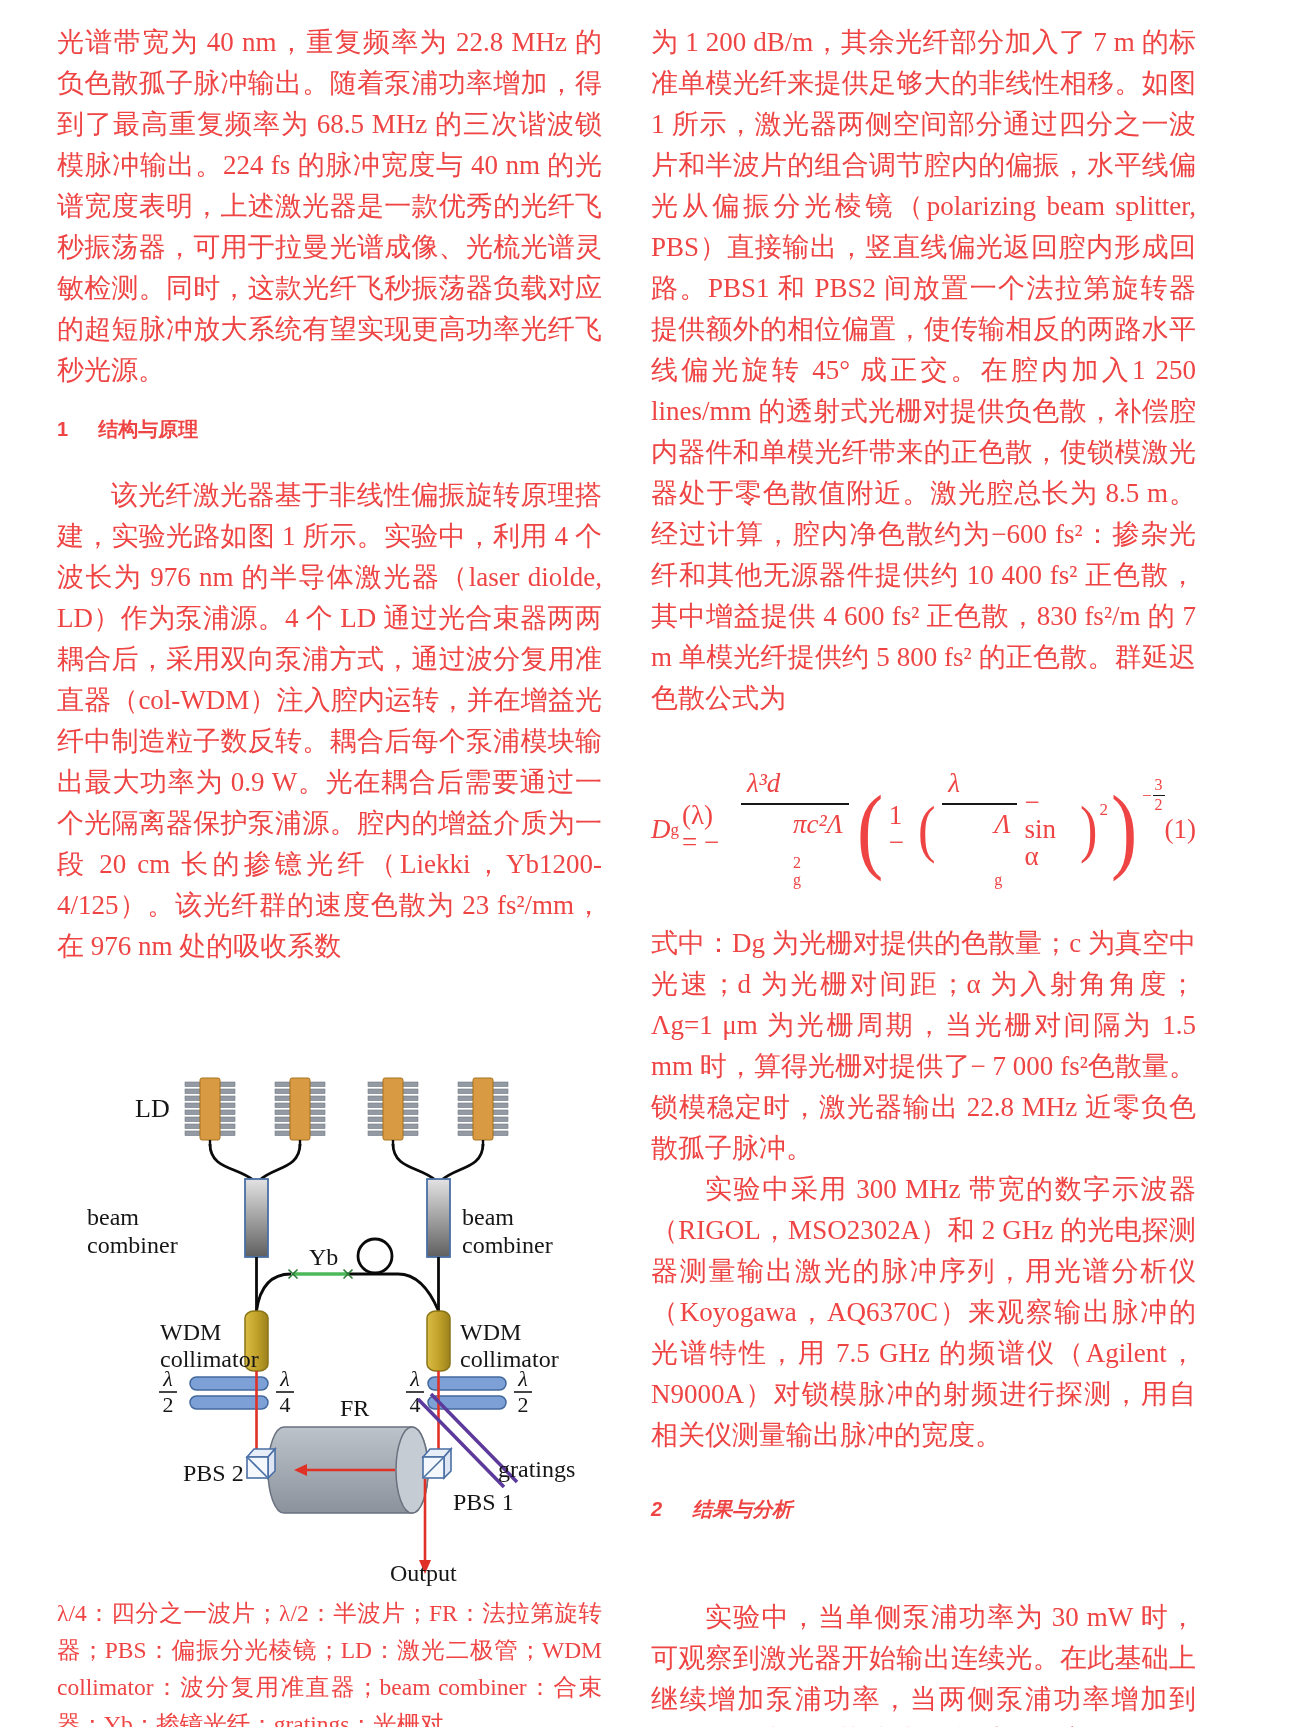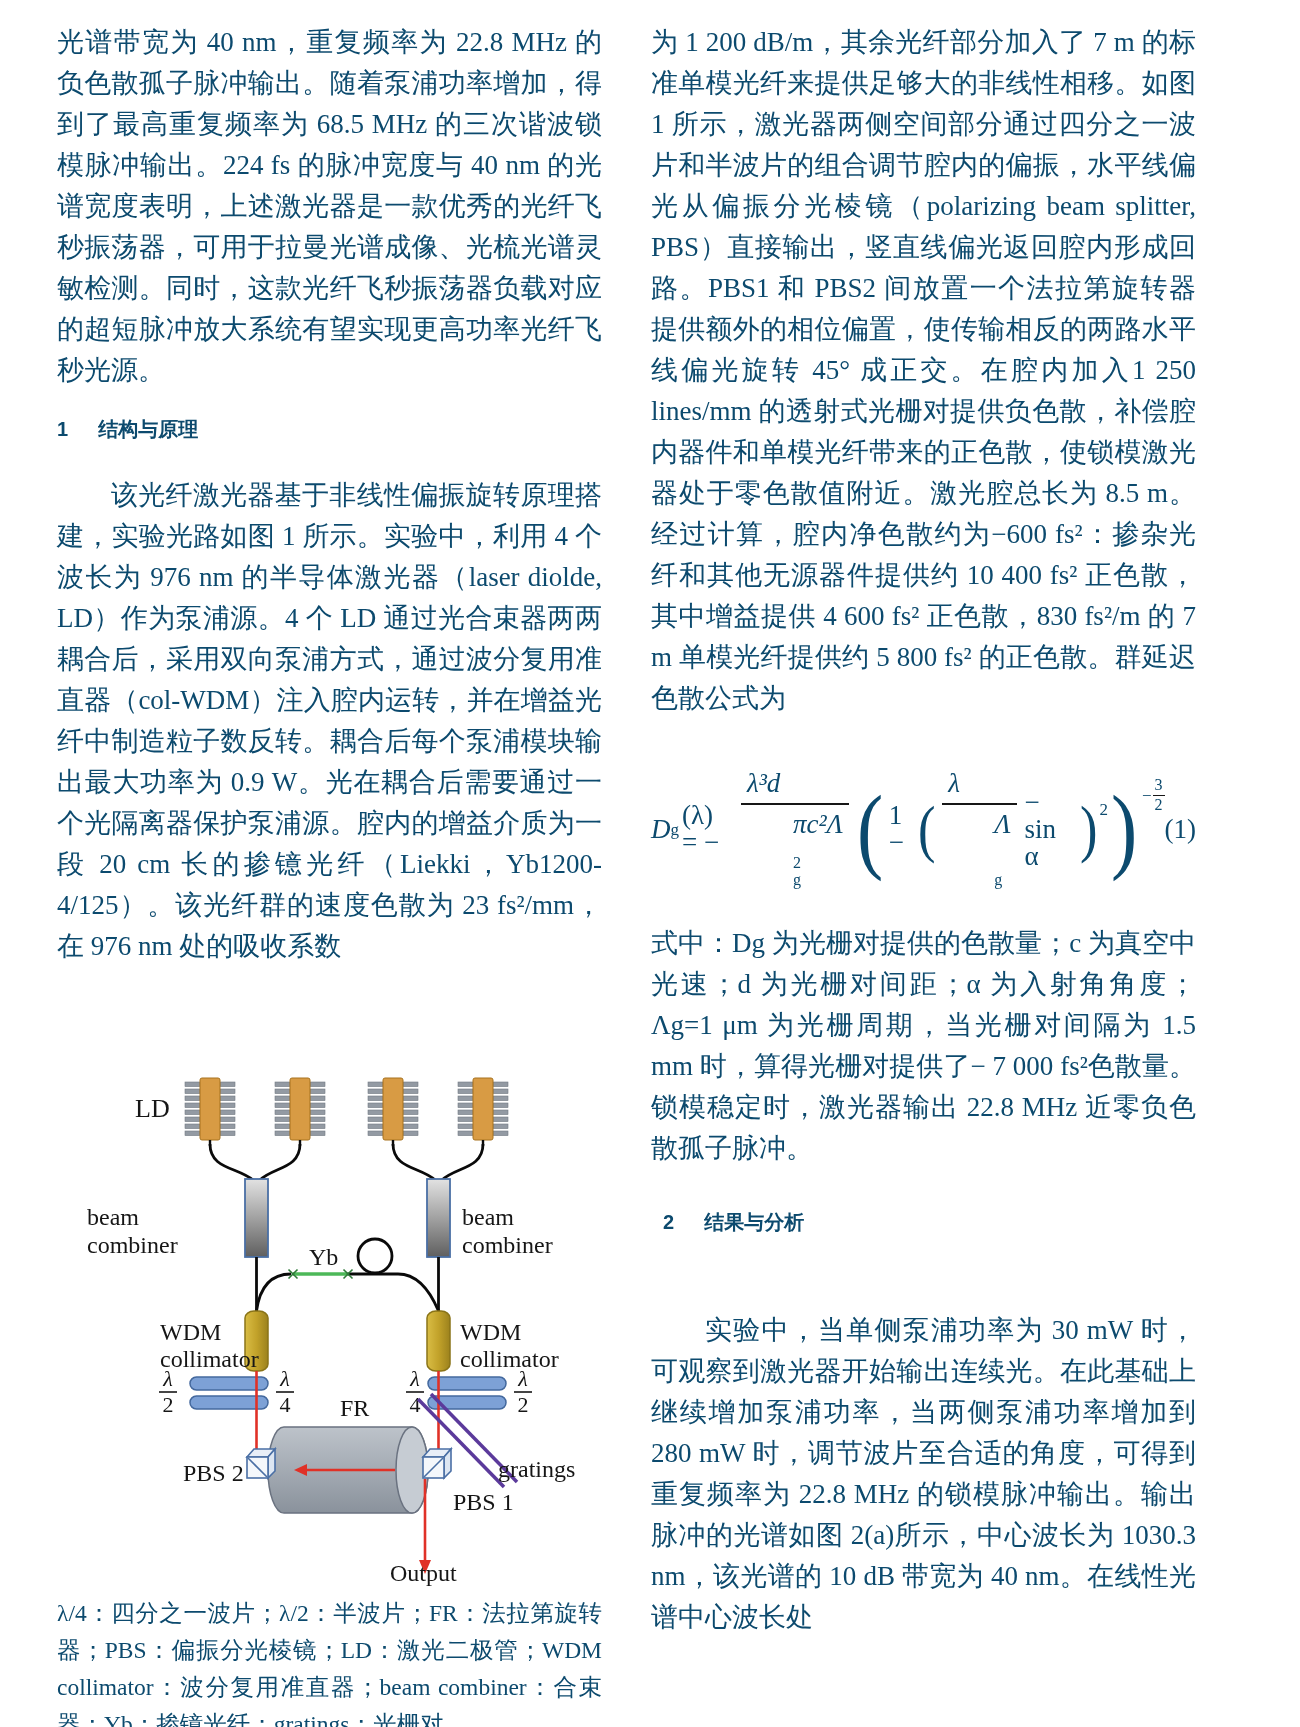--- a/index.html
+++ b/index.html
@@ -1,27 +1,27 @@
 <!DOCTYPE html>
 <html><head>
 <meta charset="utf-8">
 <style>
   html,body{margin:0;padding:0;background:#ffffff;}
   .page{position:relative;width:1300px;height:1727px;background:#fff;overflow:hidden;
-        font-family:"Liberation Serif","DejaVu Serif",serif;color:#0c4a6e;}
+        font-family:"Liberation Serif","DejaVu Serif",serif;color:#ef4444;}
   .col{position:absolute;top:22px;width:545px;font-size:27px;line-height:41px;
        text-align:justify;text-justify:inter-ideograph;}
   .col-left{left:57px;}
   .col-right{left:651px;}
   p{margin:0;}
   .indent{text-indent:2em;}
   h2.sec{font-family:"Liberation Sans","DejaVu Sans",sans-serif;font-weight:bold;
          font-size:20px;line-height:44px;margin:16px 0 24px 0;text-align:left;}
   h2.sec .sec-num{margin-right:30px;}
-  h2.sec2{margin:31px 0 66px 12px;}
+  h2.sec2{margin:31px 0 66px 0;font-style:italic;}
   
   .fig-svg{display:block;margin:26px 0 0 0;}
   .fig-note{font-size:23.5px;line-height:37px;margin-top:2px;}
   svg text{font-family:"Liberation Serif","DejaVu Serif",serif;fill:#161616;}
   
   .eq-wrap{display:flex;align-items:center;height:140px;margin:40px 0 24px 0;text-align:left;}
   .eq-body{flex:1;display:flex;justify-content:center;align-items:center;font-size:27px;line-height:1;}
   .eq-no{font-size:27px;}
   .it{font-style:italic;}
   .sub{font-size:17px;vertical-align:-6px;}
@@ -261,18 +261,19 @@
             <span class="mini-frac">
               <span class="mnum">3</span>
               <span class="mden">2</span>
             </span>
           </span>
       </div>
       <span class="eq-no">(1)</span>
     </div>
 
     <p>式中：Dg 为光栅对提供的色散量；c 为真空中光速；d 为光栅对间距；α 为入射角角度；Λg=1 μm 为光栅周期，当光栅对间隔为 1.5 mm 时，算得光栅对提供了− 7 000 fs²色散量。锁模稳定时，激光器输出 22.8 MHz 近零负色散孤子脉冲。</p>
+    <p class="indent">实验中采用 300 MHz 带宽的数字示波器（RIGOL，MSO2302A）和 2 GHz 的光电探测器测量输出激光的脉冲序列，用光谱分析仪（Koyogawa，AQ6370C）来观察输出脉冲的光谱特性，用 7.5 GHz 的频谱仪（Agilent， N9000A）对锁模脉冲的射频进行探测，用自相关仪测量输出脉冲的宽度。</p>
 
     <h2 class="sec sec2"><span class="sec-num">2</span><span>结果与分析</span></h2>
 
     <p class="indent">实验中，当单侧泵浦功率为 30 mW 时，可观察到激光器开始输出连续光。在此基础上继续增加泵浦功率，当两侧泵浦功率增加到 280 mW 时，调节波片至合适的角度，可得到重复频率为 22.8 MHz 的锁模脉冲输出。输出脉冲的光谱如图 2(a)所示，中心波长为 1030.3 nm，该光谱的 10 dB 带宽为 40 nm。在线性光谱中心波长处</p>
   </div>
 </div>
 
 </body></html>

